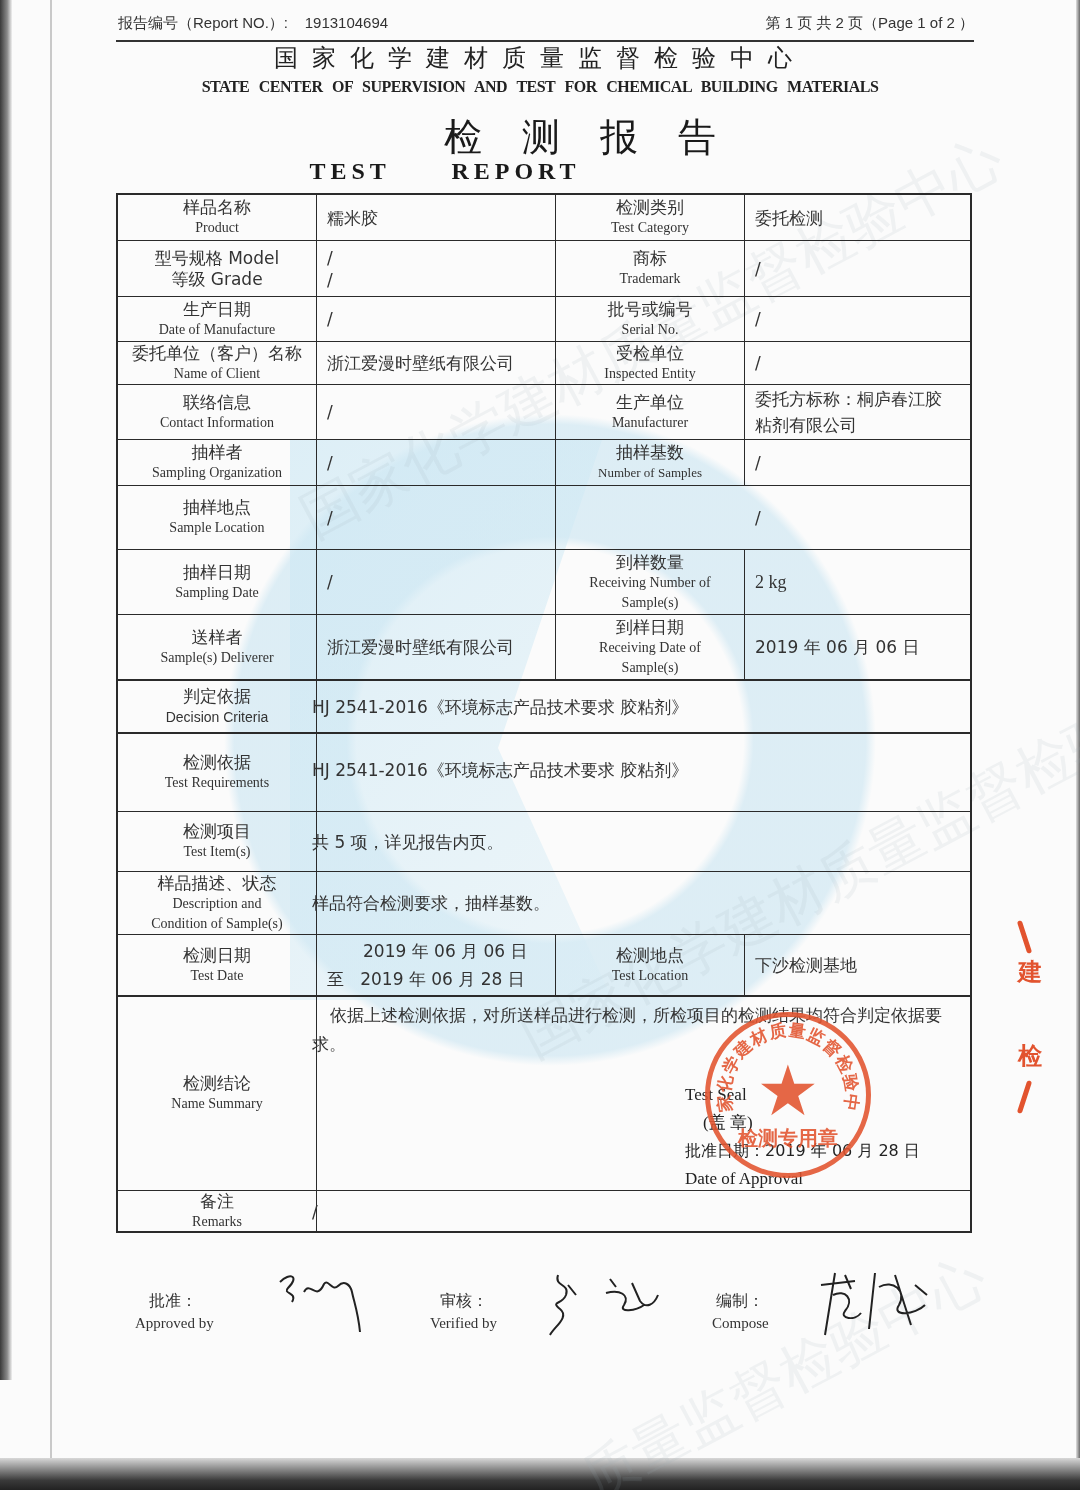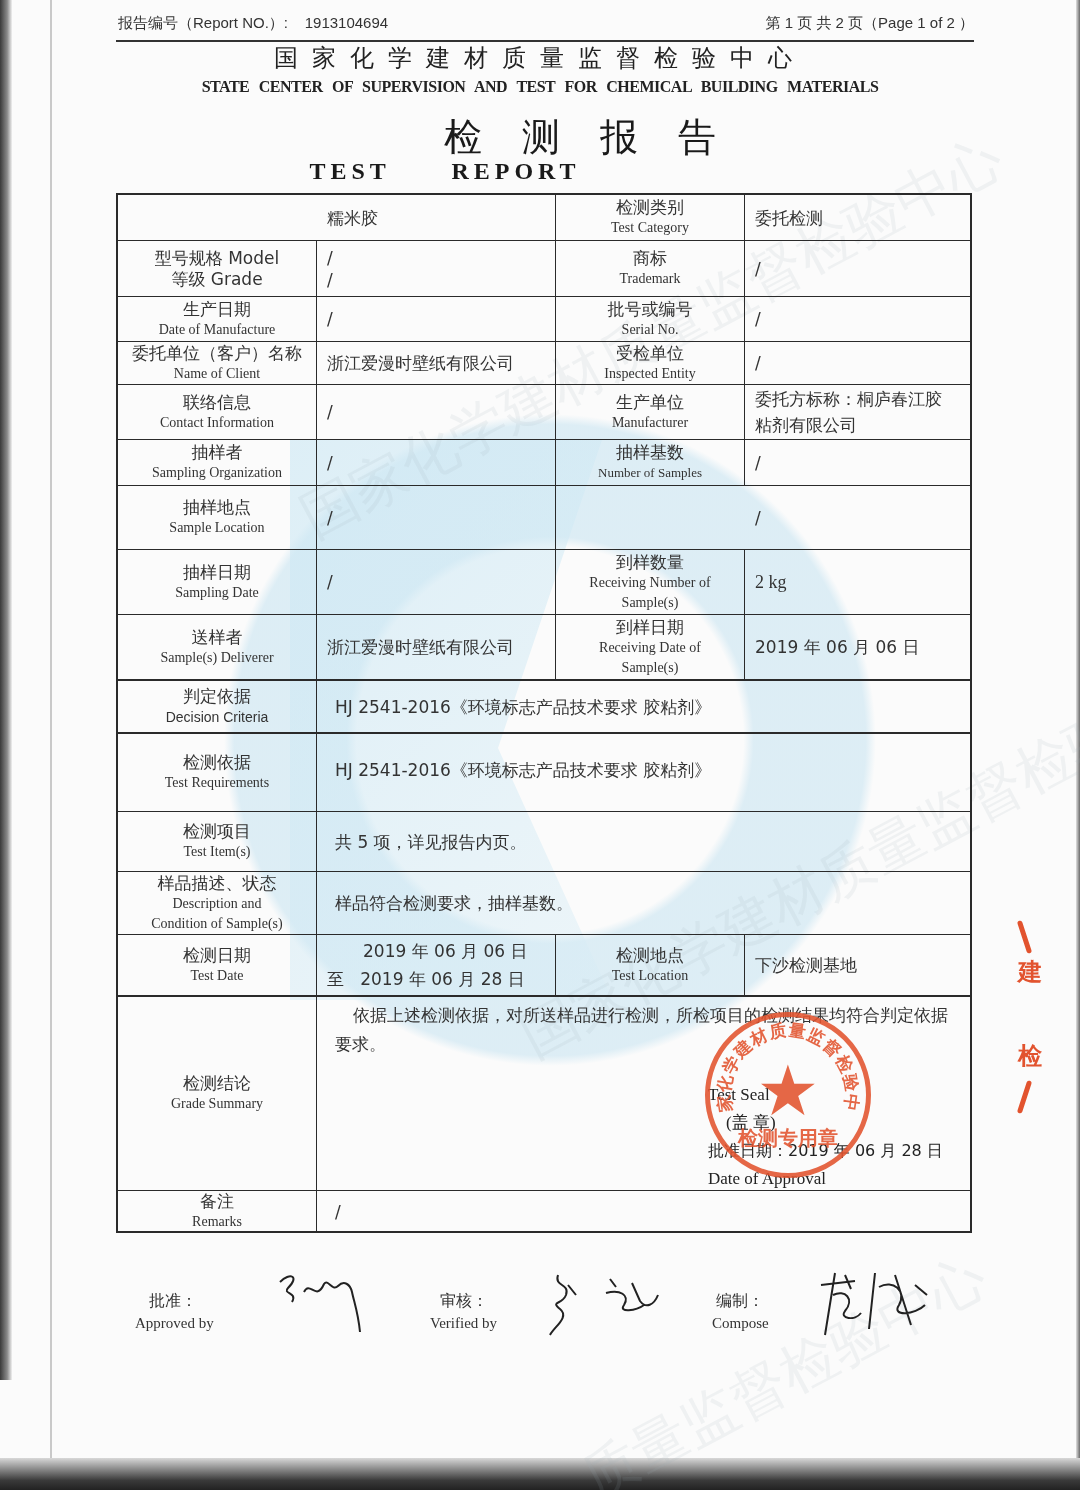--- a/index.html
+++ b/index.html
@@ -44,21 +44,21 @@
   
   .tbl { position: absolute; left: 116px; top: 193px; width: 856px; height: 1040px; border: 2.5px solid #2a2a2a; box-sizing: border-box; }
   .row { position: absolute; left: 0; width: 100%; border-top: 1.5px solid #2a2a2a; box-sizing: border-box; }
   .row.first { border-top: none; }
   .row.thick { border-top: 2.5px solid #2a2a2a; }
   .cell { position: absolute; top: 0; bottom: 0; box-sizing: border-box; display: flex; flex-direction: column; justify-content: center; }
   .c1 { left: 0; width: 199px; align-items: center; text-align: center; border-right: 1.5px solid #2a2a2a; }
   .c2 { left: 199px; width: 239px; padding-left: 10px; border-right: 1.5px solid #2a2a2a; }
   .c3 { left: 438px; width: 189px; align-items: center; text-align: center; border-right: 1.5px solid #2a2a2a; }
   .c4 { left: 627px; right: 0; padding-left: 10px; }
-  .cwide { left: 207px; right: 0; padding-left: 10px; }
+  .cwide { left: 184px; right: 0; padding-left: 10px; }
   .lbl-cn { font-size: 17px; line-height: 21px; color: #333; font-family: "DejaVu Sans", sans-serif; }
   .lbl-en { font-size: 14px; line-height: 20px; color: #333; font-family: "Liberation Serif", serif; }
   .val { font-size: 17px; line-height: 28px; color: #333; font-family: "DejaVu Sans", sans-serif; }
   .val-en { font-family: "Liberation Serif", serif; font-size: 18px; }
 
   .summary-text { position: absolute; left: 10px; top: 4px; right: 8px; font-size: 17px; line-height: 29px; text-indent: 18px; color: #333; font-family: "DejaVu Sans", sans-serif; }
   .seal-block { position: absolute; left: 383px; top: 84px; font-size: 17px; line-height: 28px; color: #222; font-family: "Liberation Serif", serif; }
 
   
   .stamp { position: absolute; left: 705px; top: 1012px; width: 166px; height: 166px; border-radius: 50%; border: 5px solid #e2532e; box-sizing: border-box; pointer-events: none; opacity: 0.88; }
@@ -99,20 +99,24 @@
 </div>
 <div class="hdr-rule"></div>
 <div class="org-cn">国家化学建材质量监督检验中心</div>
 <div class="org-en">STATE CENTER OF SUPERVISION AND TEST FOR CHEMICAL BUILDING MATERIALS</div>
 <div class="title-cn">检测报告</div>
 <div class="title-en">TEST REPORT</div>
 
 <div class="tbl">
 
   <div class="row first" style="top:0; height:45px;">
+    <div class="cell c1">
+      <span class="lbl-cn">样品名称</span>
+      <span class="lbl-en">Product</span>
+    </div>
     <div class="cell c2">
         <span class="val">糯米胶</span>
       </div>
     <div class="cell c3">
       <span class="lbl-cn">检测类别</span>
       <span class="lbl-en">Test Category</span>
     </div>
     <div class="cell c4">
         <span class="val">委托检测</span>
       </div>
@@ -309,21 +313,21 @@
       <span class="lbl-en">Test Location</span>
     </div>
     <div class="cell c4">
         <span class="val">下沙检测基地</span>
       </div>
   </div>
 
   <div class="row thick" style="top:800px; height:195px;">
     <div class="cell c1">
       <span class="lbl-cn">检测结论</span>
-      <span class="lbl-en">Grade Summary</span>
+      <span class="lbl-en">Name Summary</span>
     </div>
     <div class="cell cwide" style="padding:0;">
       <div class="summary-text">依据上述检测依据，对所送样品进行检测，所检项目的检测结果均符合判定依据要求。</div>
       <div class="seal-block">
         <div>Test Seal</div>
         <div style="padding-left:18px">(盖    章)</div>
         <div style="font-family:'DejaVu Sans',sans-serif; font-size:16px;"><span>批准日期：</span><span>2019 年 06 月 28 日</span></div>
         <div>Date of Approval</div>
       </div>
     </div>

